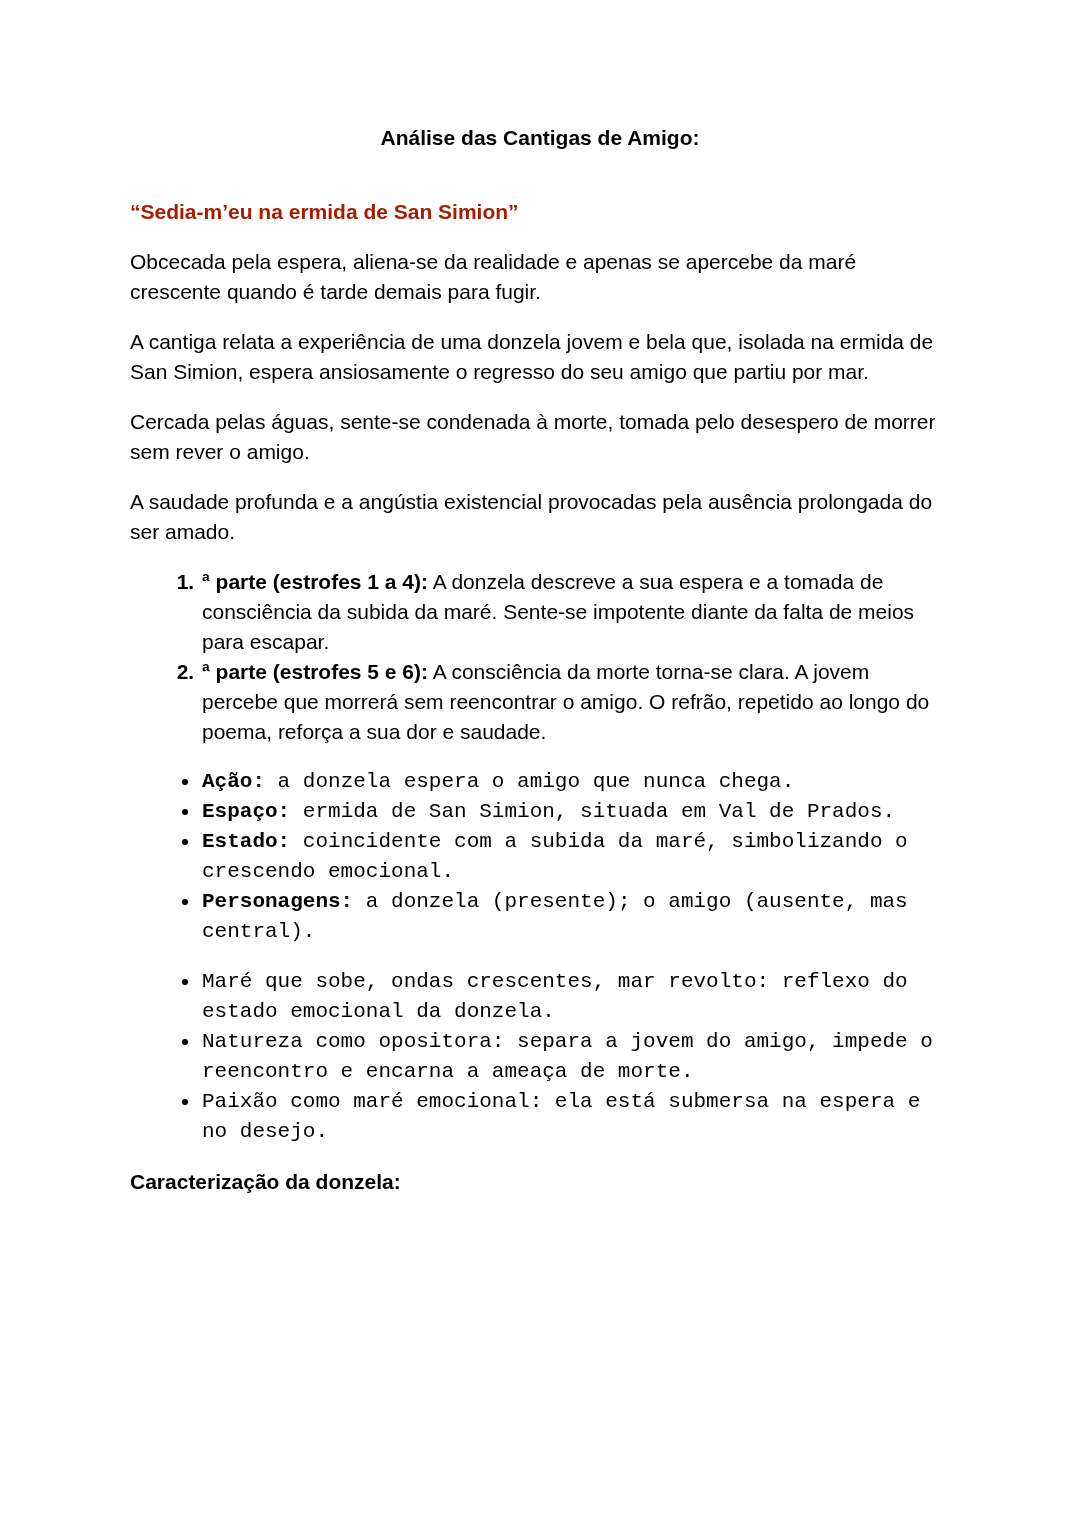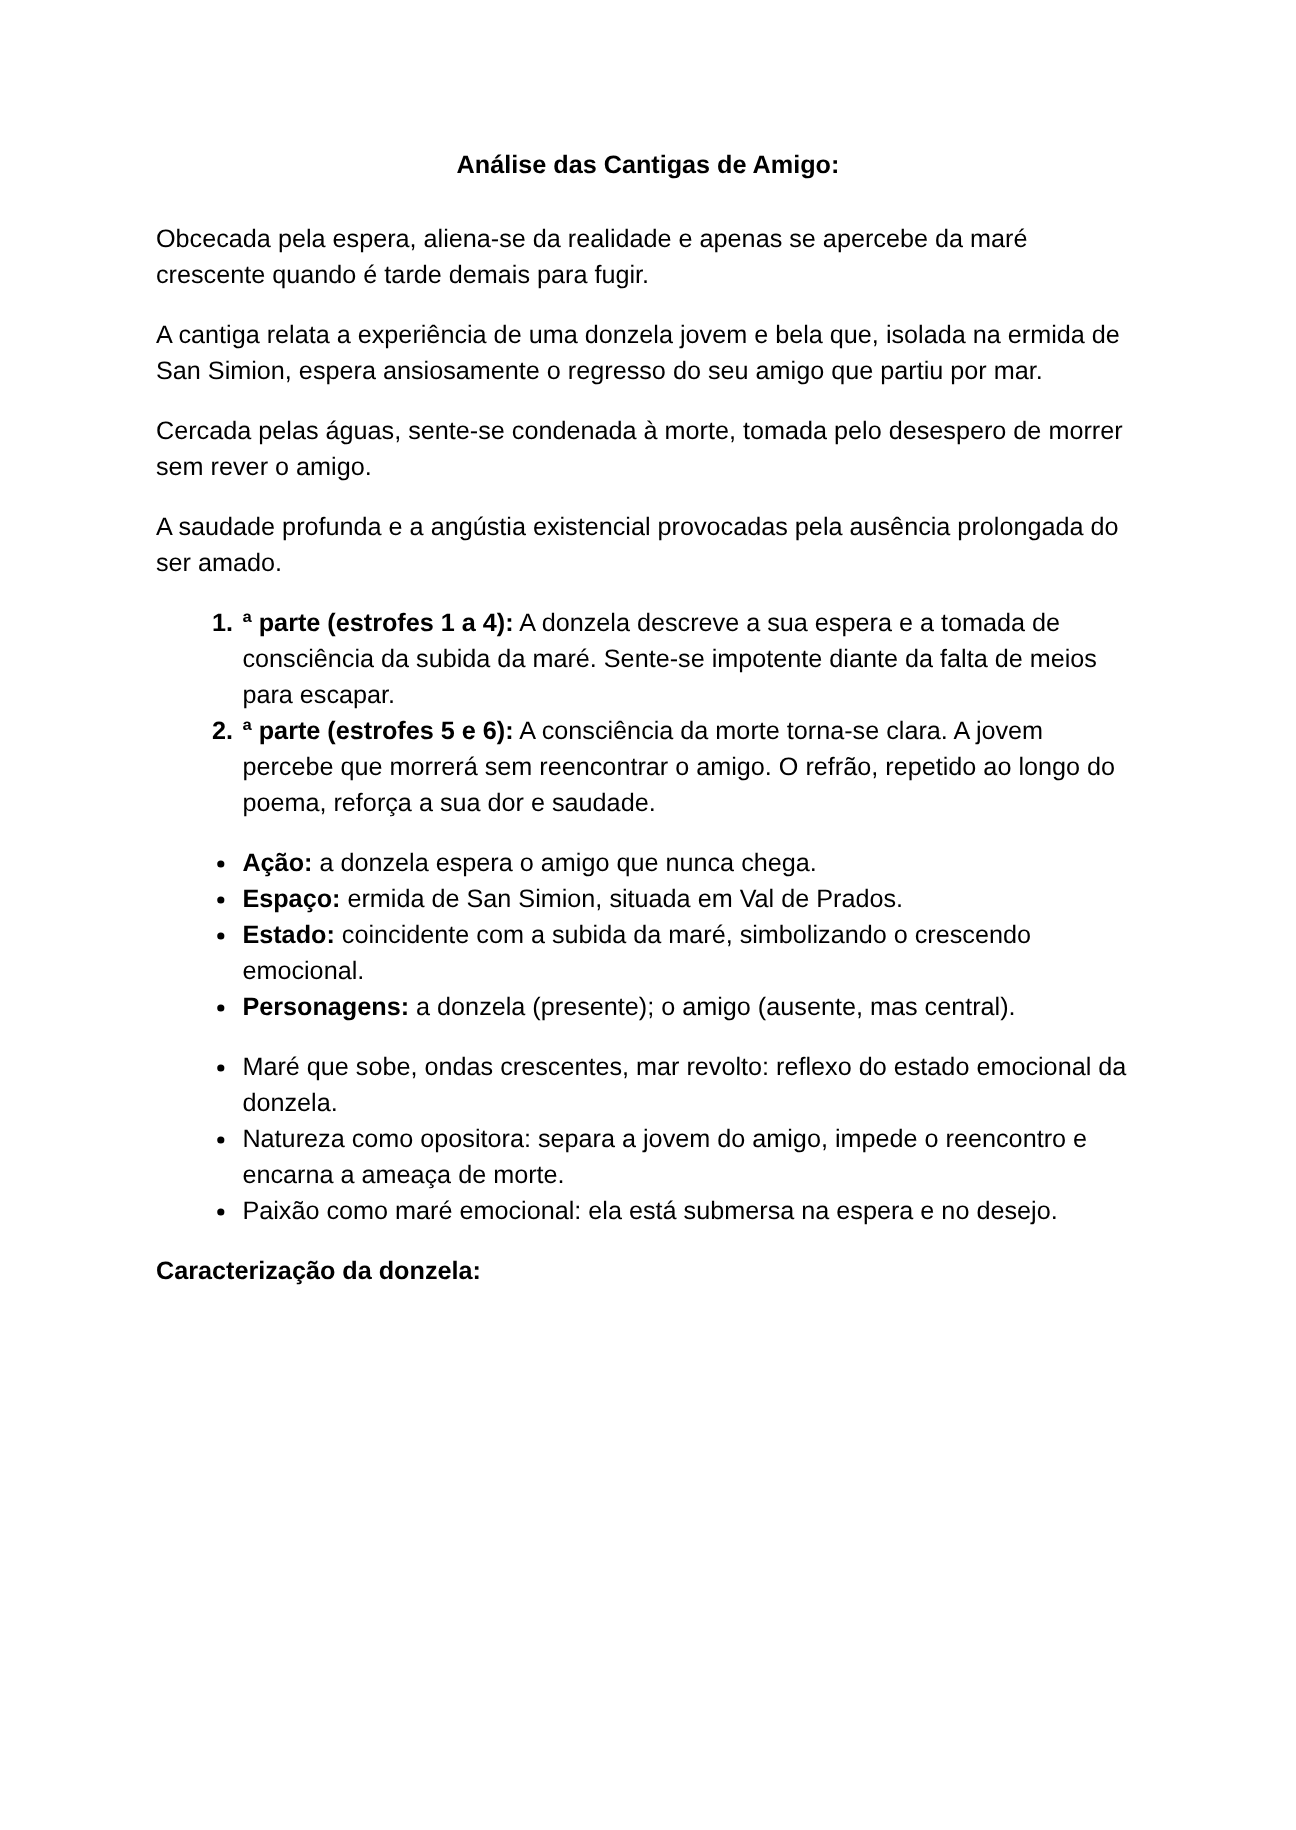--- a/index.html
+++ b/index.html
@@ -17,21 +17,21 @@
     width: 1080px;
     height: 1525px;
     padding: 123px 130px 0 130px;
     font-family: "Liberation Sans", "DejaVu Sans", sans-serif;
     font-size: 21px;
     line-height: 30px;
     color: #000000;
     background: #ffffff;
   }
   .doc-title {
-    margin: 0 0 32px 0;
+    margin: 0 0 44px 0;
     text-align: center;
     font-weight: 700;
   }
   .poem-title {
     margin: 0 0 20px 0;
     font-weight: 700;
     color: #a61c00;
   }
   .section-heading {
     margin: 0 0 20px 0;
@@ -45,36 +45,38 @@
   }
   ol.numbered-list {
     margin: 0 0 20px 0;
     padding: 0 0 0 70px;
     list-style: decimal outside;
   }
   ul.bullet-list {
     margin: 16px 0 20px 0;
     padding: 0 0 0 70px;
     list-style: disc outside;
+    font-family: Liberation Mono, monospace;
   }
   ol.numbered-list > li,
   ul.bullet-list > li {
     padding-left: 2px;
   }
   ol.numbered-list > li::marker {
     font-weight: 700;
   }
 </style>
 </head>
 <body>
 
 <div class="doc-page">
 
   <p class="doc-title">Análise das Cantigas de Amigo:</p>
 
+  <p class="poem-title">“Sedia-m’eu na ermida de San Simion”</p>
 
   <p class="para">Obcecada pela espera, aliena-se da realidade e apenas se apercebe da maré crescente quando é tarde demais para fugir.</p>
   <p class="para">A cantiga relata a experiência de uma donzela jovem e bela que, isolada na ermida de San Simion, espera ansiosamente o regresso do seu amigo que partiu por mar.</p>
   <p class="para">Cercada pelas águas, sente-se condenada à morte, tomada pelo desespero de morrer sem rever o amigo.</p>
 
   <p class="para">A saudade profunda e a angústia existencial provocadas pela ausência prolongada do ser amado.</p>
 
   <ol class="numbered-list">
     <li><span class="lead">ª parte (estrofes 1 a 4):</span><span> A donzela descreve a sua espera e a tomada de consciência da subida da maré. Sente-se impotente diante da falta de meios para escapar.</span></li>
     <li><span class="lead">ª parte (estrofes 5 e 6):</span><span> A consciência da morte torna-se clara. A jovem percebe que morrerá sem reencontrar o amigo. O refrão, repetido ao longo do poema, reforça a sua dor e saudade.</span></li>

